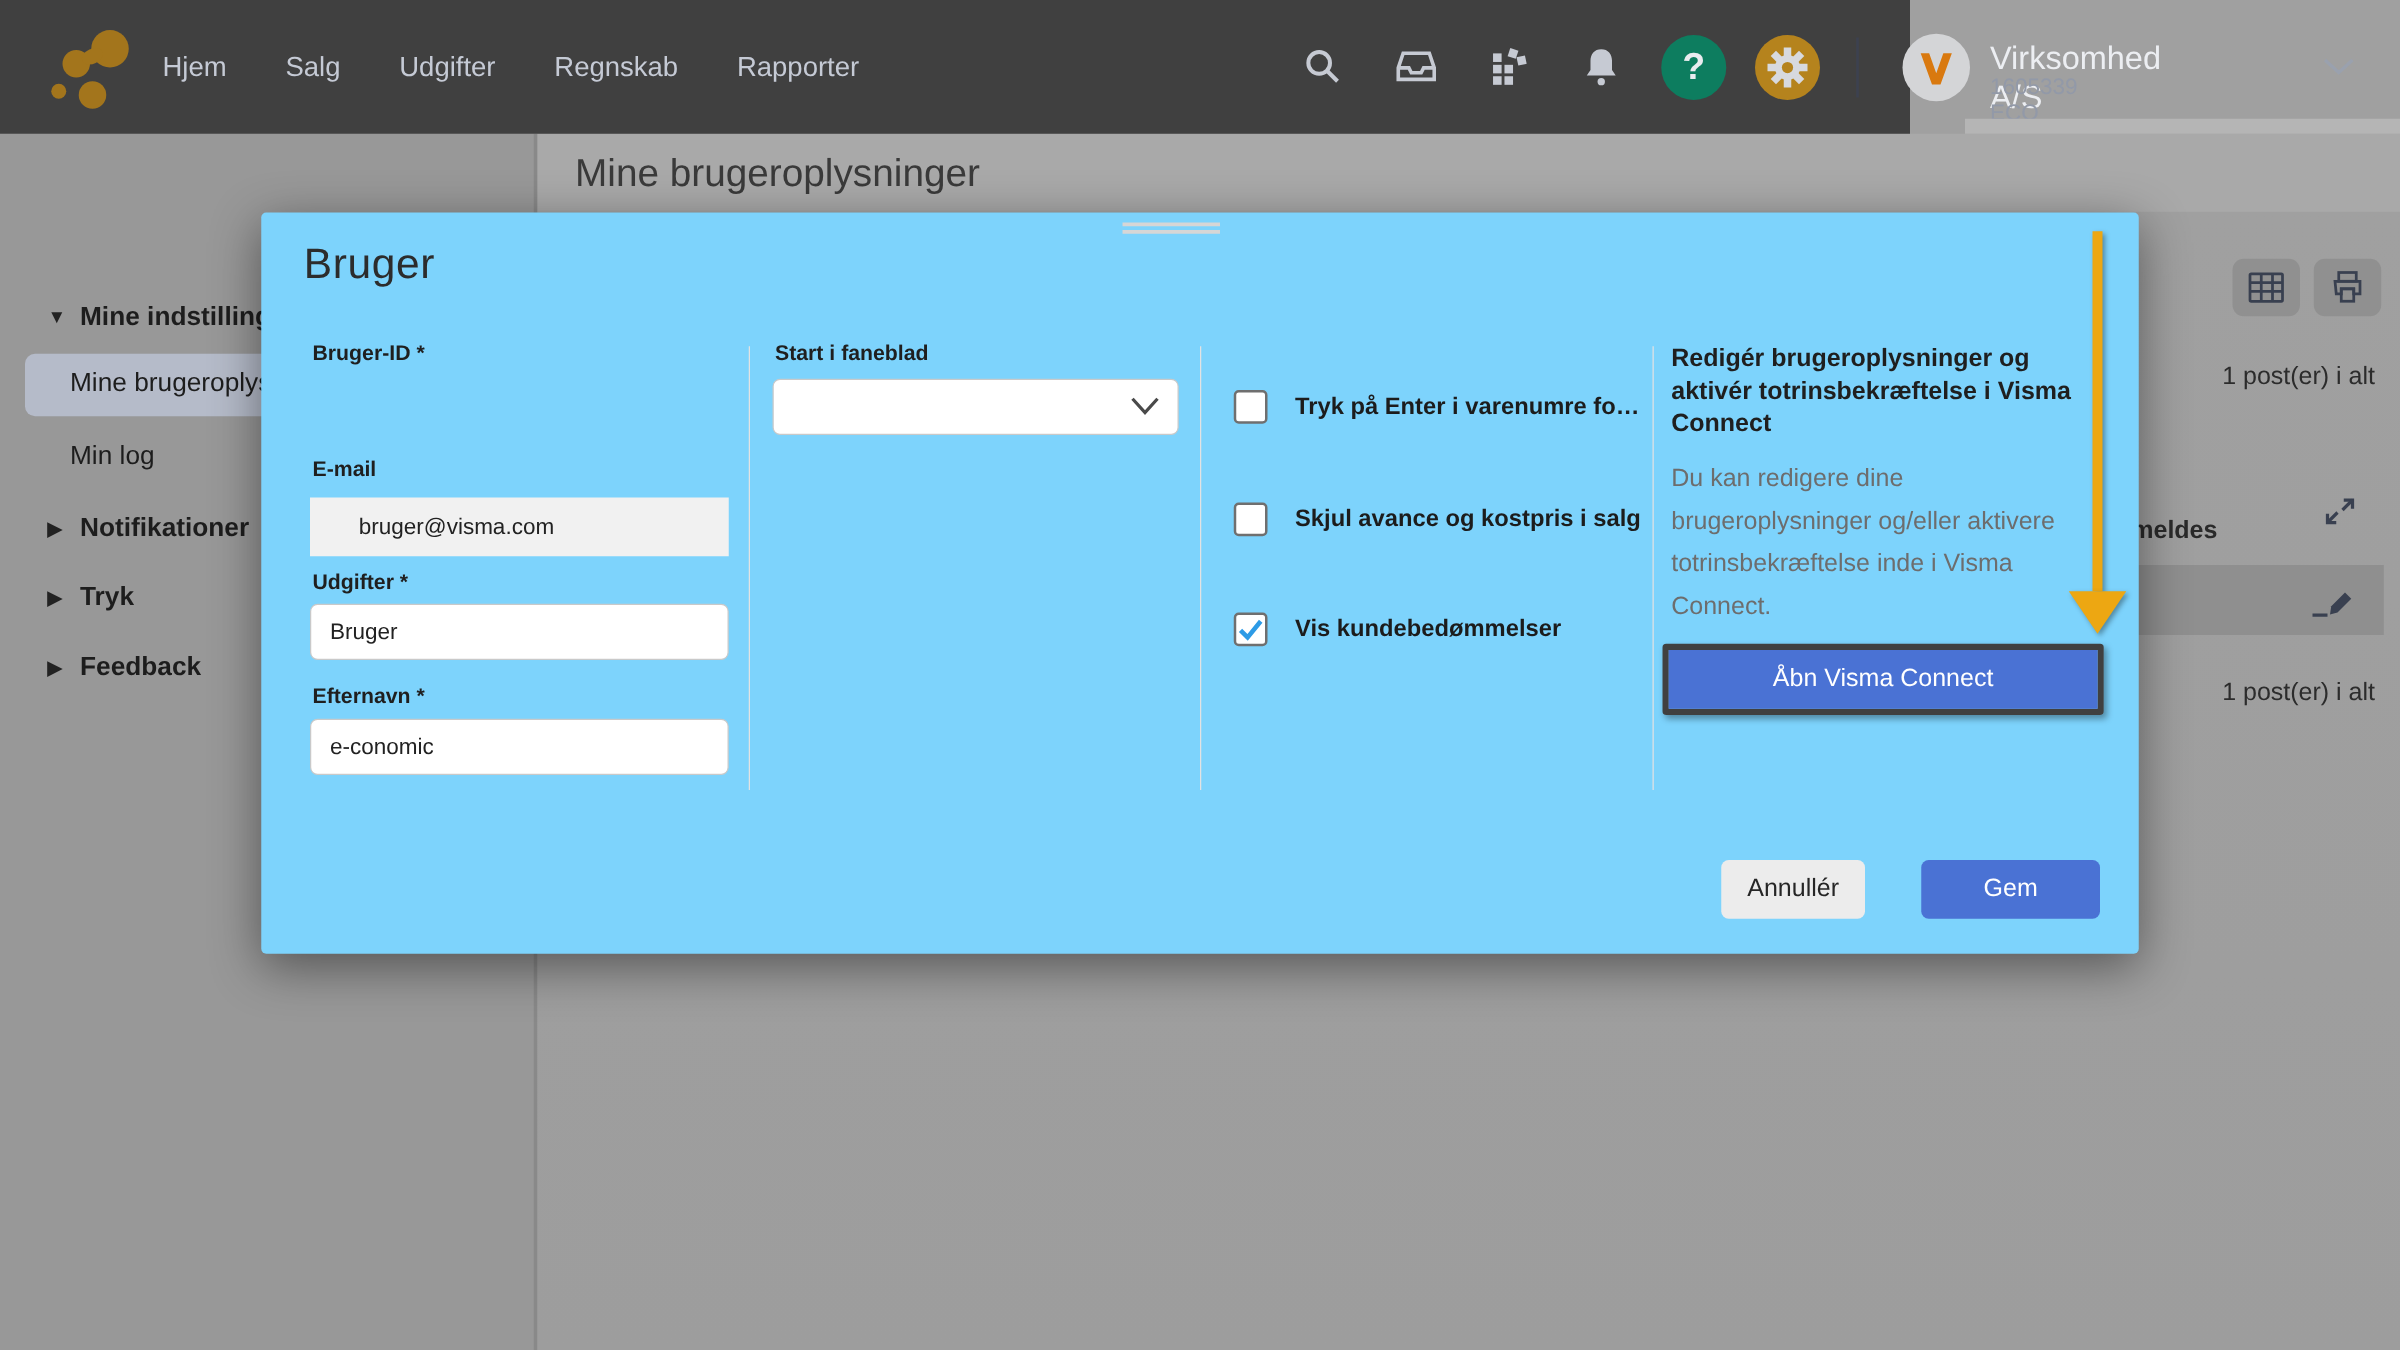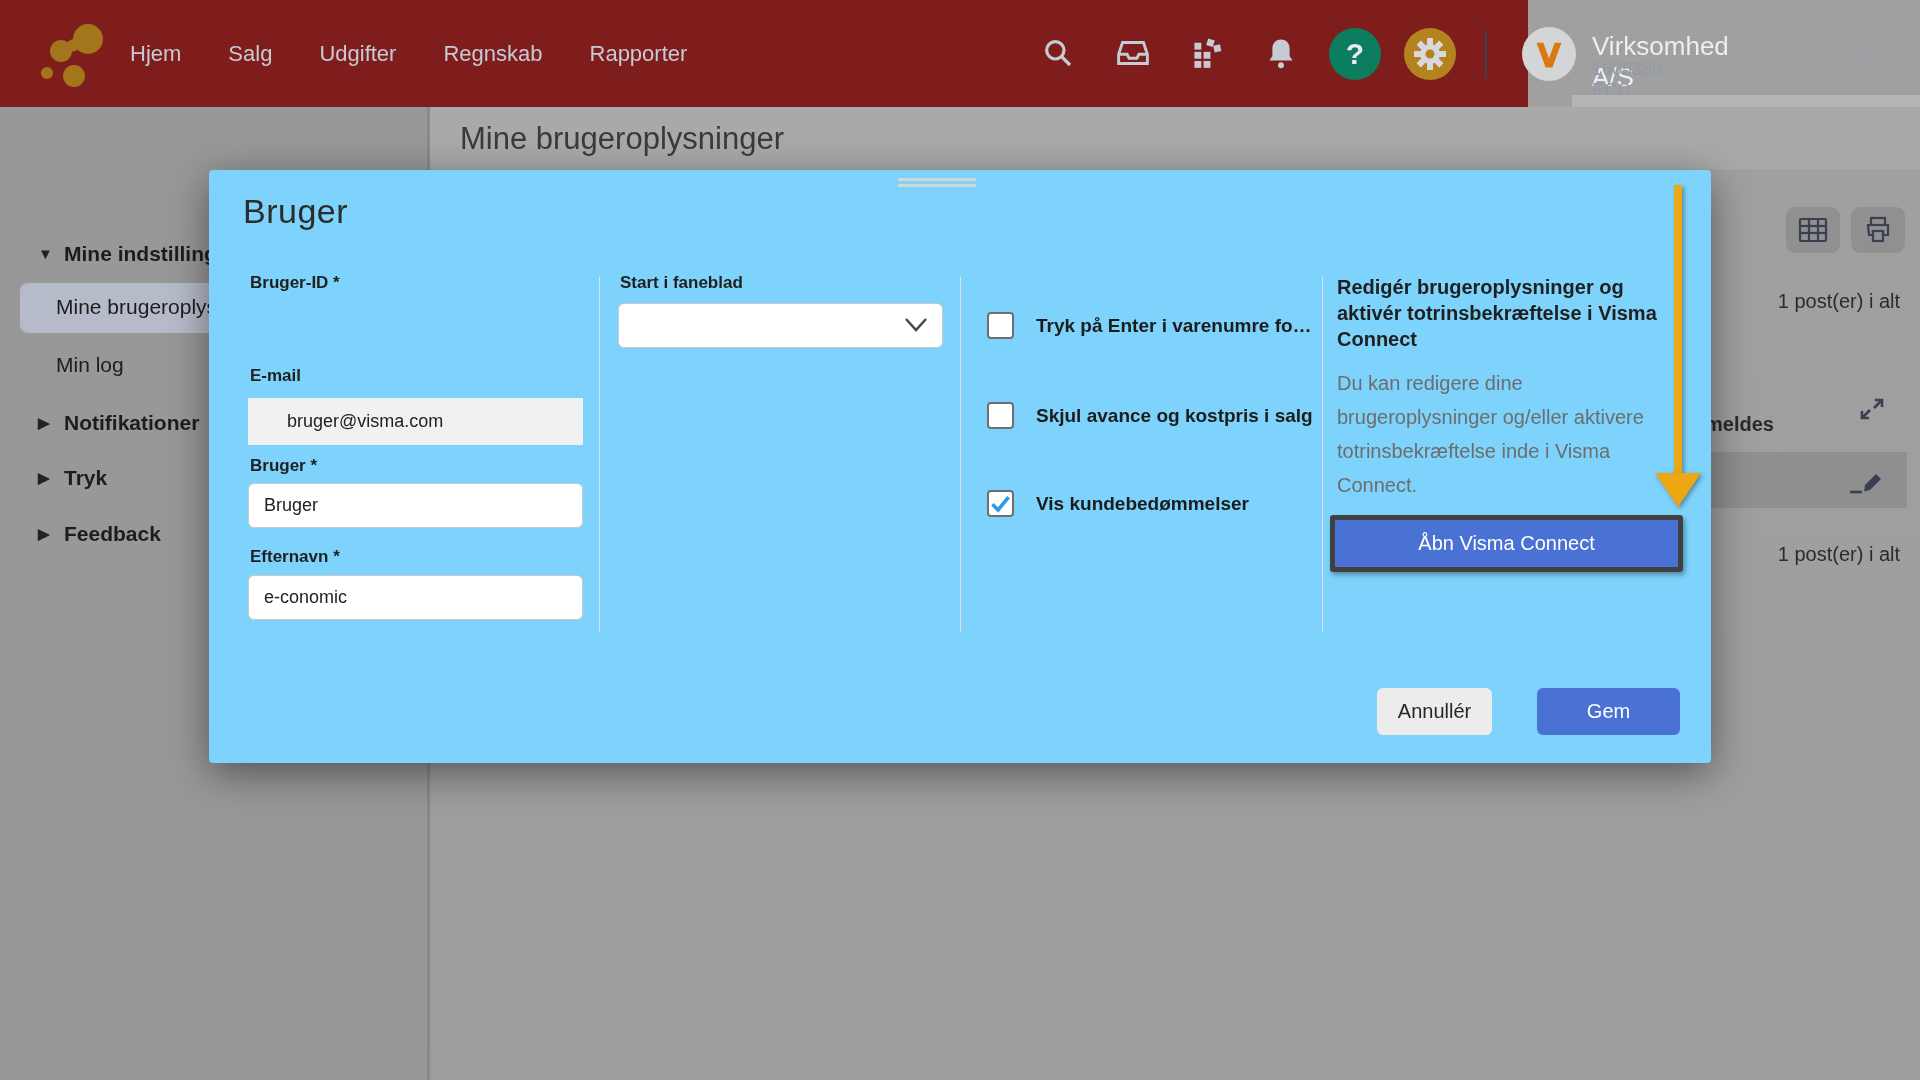--- a/index.html
+++ b/index.html
@@ -1,20 +1,20 @@
 <!DOCTYPE html>
 <html><head>
 <meta charset="utf-8">
 <style>
   html,body{margin:0;padding:0;background:#555;}
   .screen{position:relative;width:1920px;height:1080px;overflow:hidden;
           font-family:"Liberation Sans",sans-serif;background:#a0a0a0;}
 
   
-  .topnav{position:absolute;left:0;top:0;width:1528px;height:107px;background:#7f1d1d;z-index:5;}
+  .topnav{position:absolute;left:0;top:0;width:1528px;height:107px;background:#404040;z-index:5;}
   .nav-logo{position:absolute;left:36px;top:20px;width:74px;height:68px;}
   .nav-menu{position:absolute;left:130px;top:0;height:107px;display:flex;align-items:center;gap:47px;}
   .nav-item{color:#c5cad5;font-size:22px;cursor:pointer;white-space:nowrap;}
   .nav-ico{position:absolute;top:31px;width:44px;height:44px;color:#c6cad3;display:flex;align-items:center;justify-content:center;}
   .nav-circle{position:absolute;top:28px;width:52px;height:52px;border-radius:50%;display:flex;align-items:center;justify-content:center;}
   .nav-divider{position:absolute;left:1485px;top:30px;width:2px;height:48px;background:#3c4150;}
   .avatar{position:absolute;left:1522px;top:27px;width:54px;height:54px;border-radius:50%;background:#d4d5d7;
           display:flex;align-items:center;justify-content:center;overflow:hidden;}
   .company-name{position:absolute;left:1592px;top:31px;font-size:26px;color:#ecEEf2;color:#eceef2;}
   .company-id{position:absolute;left:1592px;top:59px;font-size:18px;color:#9299a8;}
@@ -244,21 +244,21 @@
       </div>
     <div class="modal-title">Bruger</div>
 
     <div class="vdiv" style="left:390px"></div>
     <div class="vdiv" style="left:751px"></div>
     <div class="vdiv" style="left:1113px"></div>
 
     <div class="f-label" style="left:41px;top:103px">Bruger-ID *</div>
     <div class="f-label" style="left:41px;top:196px">E-mail</div>
     <input class="f-input f-readonly" style="top: 228px; height: 47px; padding-left: 39px;" readonly="" value="bruger@visma.com">
-    <div class="f-label" style="left:41px;top:286px">Bruger *</div>
+    <div class="f-label" style="left:41px;top:286px">Udgifter *</div>
     <input class="f-input" style="top: 313px;" value="Bruger">
     <div class="f-label" style="left:41px;top:377px">Efternavn *</div>
     <input class="f-input" style="top: 405px;" value="e-conomic">
 
     <div class="f-label" style="left:411px;top:103px">Start i faneblad</div>
     <div class="dropdown">
       <span style="position:absolute;left:15px;top:11px;font-size:18px;color:#222"></span>
       <span class="chev">
         <svg width="24" height="16" viewBox="0 0 24 16" fill="none" stroke="currentColor" stroke-width="2.6">
           <polyline points="2,2 12,13 22,2"></polyline>

